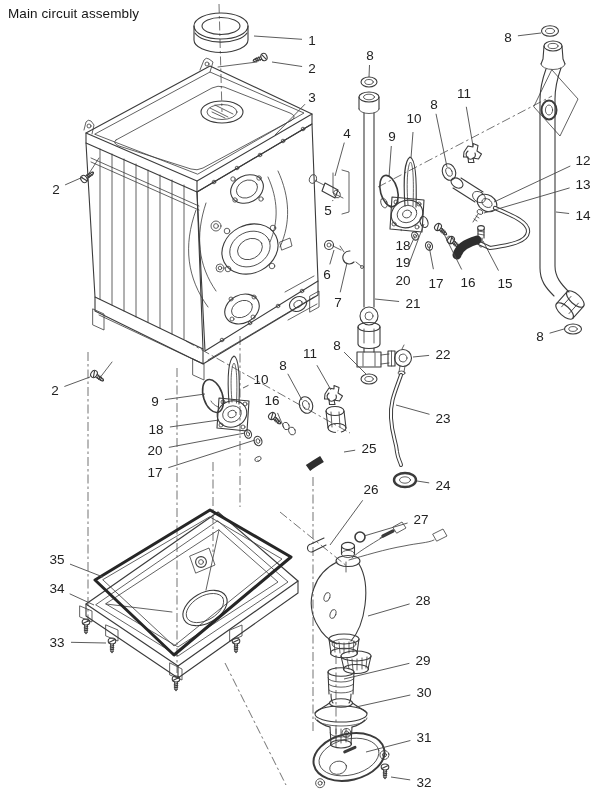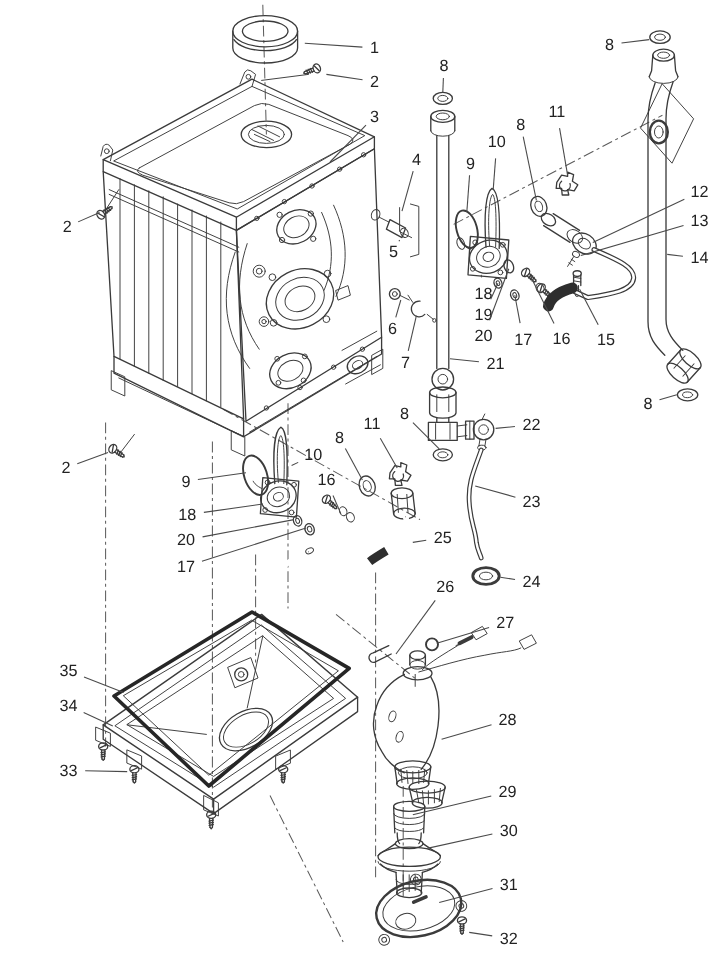--- a/index.html
+++ b/index.html
@@ -486,13 +486,14 @@
         <text x="57" y="588">34</text>
         <line x1="70.0" y1="564.1" x2="103" y2="577"></line>
         <text x="57" y="559">35</text>
         <line x1="65.1" y1="184.9" x2="83" y2="177"></line>
         <text x="56" y="189">2</text>
         <line x1="64.4" y1="386.5" x2="90" y2="377"></line>
         <text x="55" y="390">2</text>
       </g>
   </svg>
 
+  <div class="title">Main circuit assembly</div>
 </div>
 
 </body></html>

